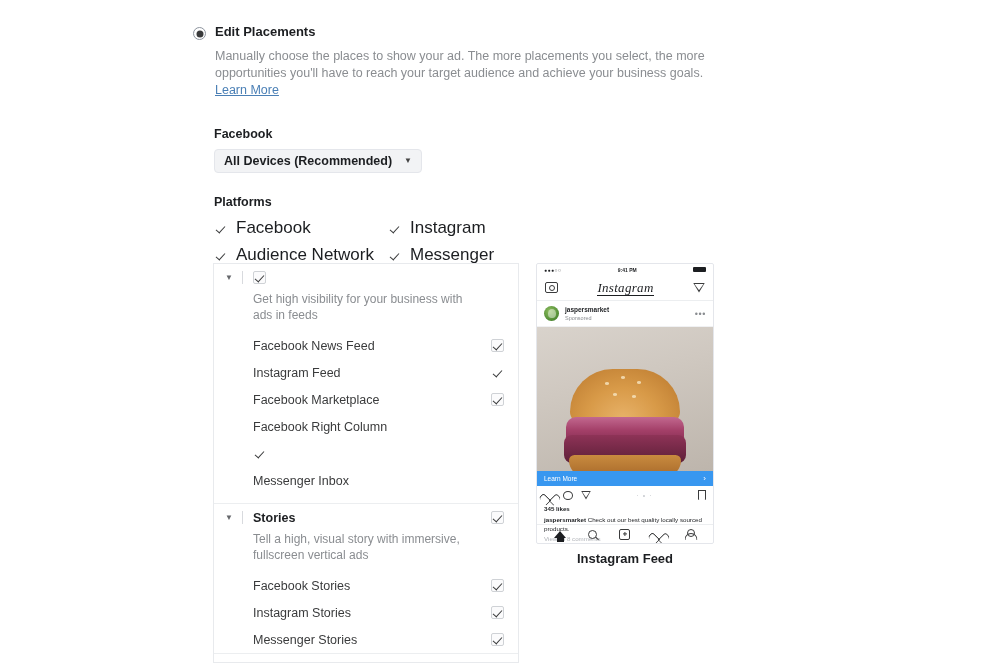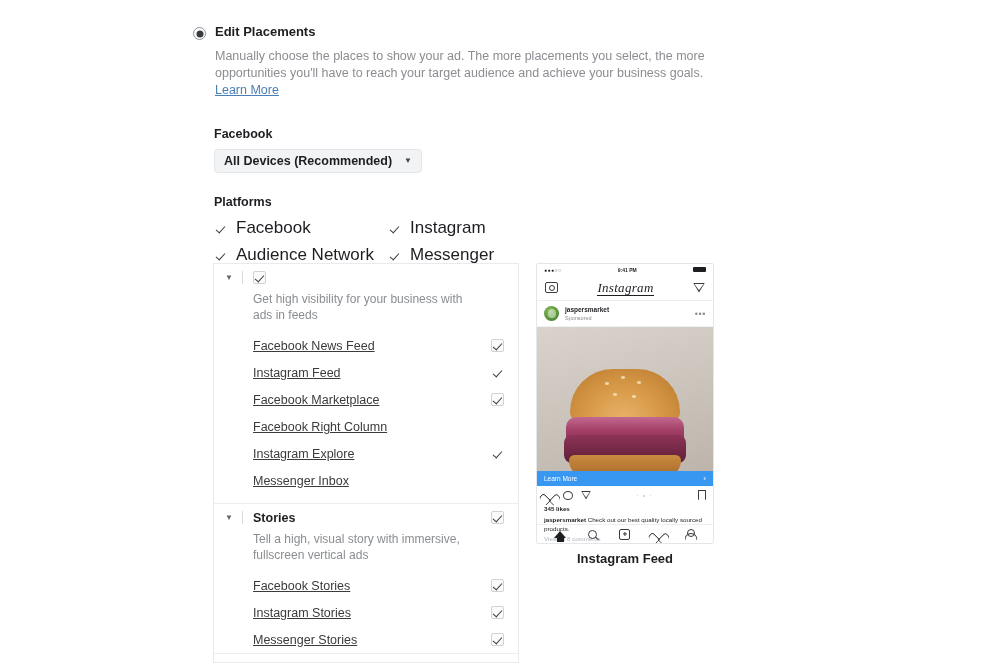--- a/index.html
+++ b/index.html
@@ -109,21 +109,21 @@
   }
   .vbar { width: 1px; height: 13px; background: #d8dade; margin: 0 10px 0 6px; flex: 0 0 auto; }
   .grp-title { font-size: 12.5px; font-weight: bold; color: #1c1e21; flex: 1 1 auto; }
   .grp-desc {
     font-size: 12px; line-height: 16px; color: #8a8d91;
     padding: 0 40px 9px 39px;
   }
   .item {
     display: flex; align-items: center;
     height: 27px; padding: 0 14px 0 39px;
-    font-size: 12.5px; color: #3a3b3c; text-decoration: underline;
+    font-size: 12.5px; color: #3a3b3c;
   }
   .item .nm { flex: 1 1 auto; }
   .gap { height: 9px; }
 
   
   .preview {
     position: absolute; left: 519px; top: 263px;
     width: 212px; height: 281px;
     background: #fff; overflow: hidden;
   }
@@ -363,21 +363,20 @@
       </div>
       <div class="item">
         <span class="nm">Facebook Marketplace</span>
         <span class="cb"></span>
       </div>
       <div class="item">
         <span class="nm">Facebook Right Column</span>
         <span class="cb off"></span>
       </div>
       <div class="item">
-        <span class="nm">Instagram Explore</span>
         <span class="cb plain"></span>
       </div>
       <div class="item">
         <span class="nm">Messenger Inbox</span>
         <span class="cb off"></span>
       </div>
       <div class="gap"></div>
     </div>
 
     <div class="grp">

